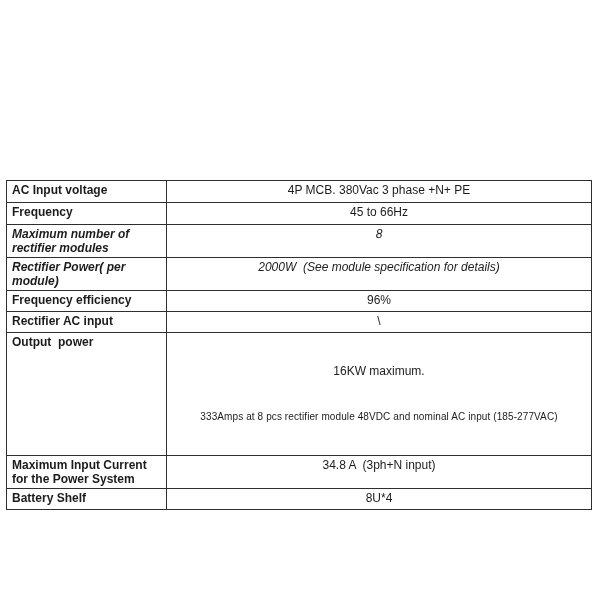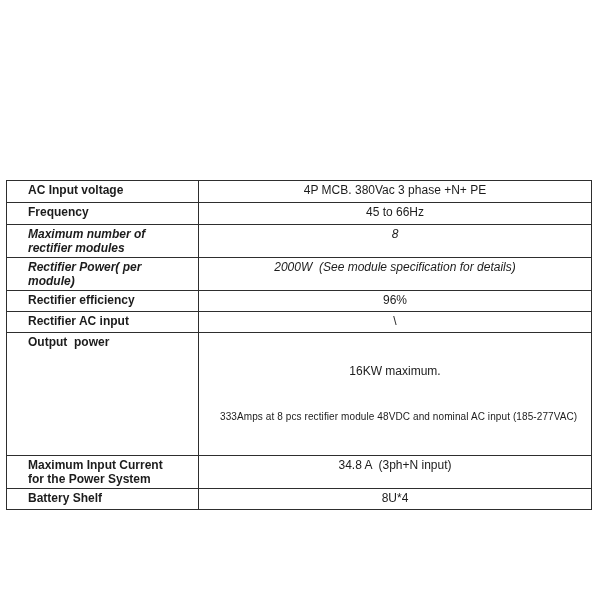--- a/index.html
+++ b/index.html
@@ -21,21 +21,21 @@
     top: 180px;
     width: 586px;
     border-collapse: collapse;
     table-layout: fixed;
     font-size: 12px;
     line-height: 14px;
   }
   table.spec td {
     border: 1.5px solid #2e2e2e;
     vertical-align: top;
-    padding: 2px 21px;
+    padding: 2px 5px;
     overflow: hidden;
   }
   td.label-cell {
     width: 149px;
     font-weight: bold;
     text-align: left;
     white-space: pre-wrap;
   }
   td.value-cell {
     text-align: center;
@@ -71,21 +71,21 @@
       </tr>
       <tr class="r3">
         <td class="label-cell">Maximum number of rectifier modules</td>
         <td class="value-cell">8</td>
       </tr>
       <tr class="r4">
         <td class="label-cell">Rectifier Power( per module)</td>
         <td class="value-cell">2000W  (See module specification for details)</td>
       </tr>
       <tr class="r5">
-        <td class="label-cell">Rectifier efficiency</td>
+        <td class="label-cell">Frequency efficiency</td>
         <td class="value-cell">96%</td>
       </tr>
       <tr class="r6">
         <td class="label-cell">Rectifier AC input</td>
         <td class="value-cell">\</td>
       </tr>
       <tr class="r7">
         <td class="label-cell">Output  power</td>
         <td class="value-cell">
           <div class="val-line">16KW maximum.</div>

